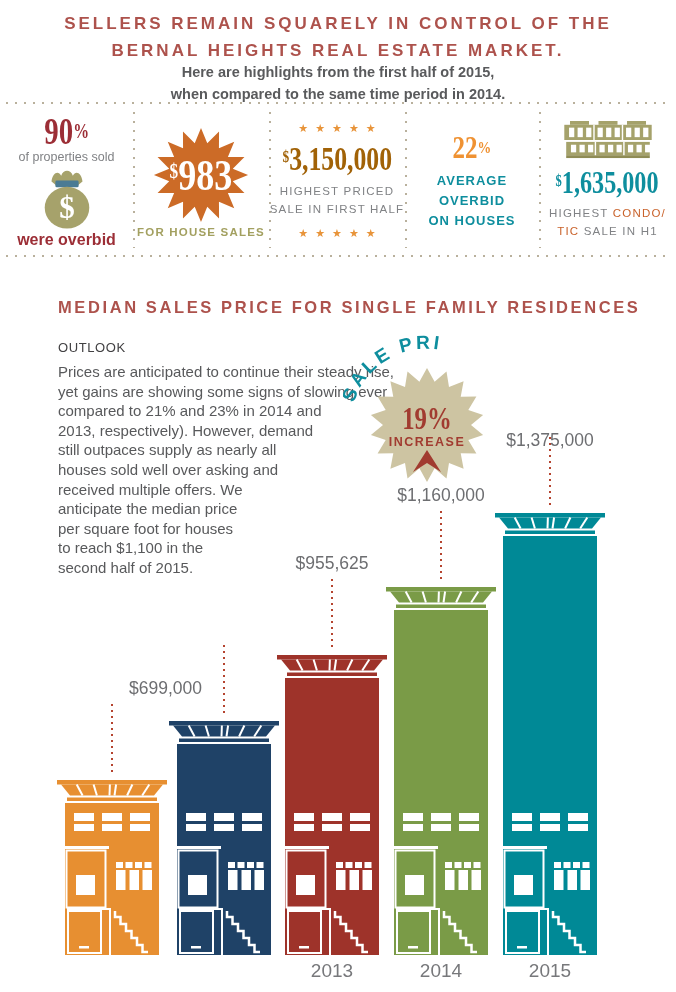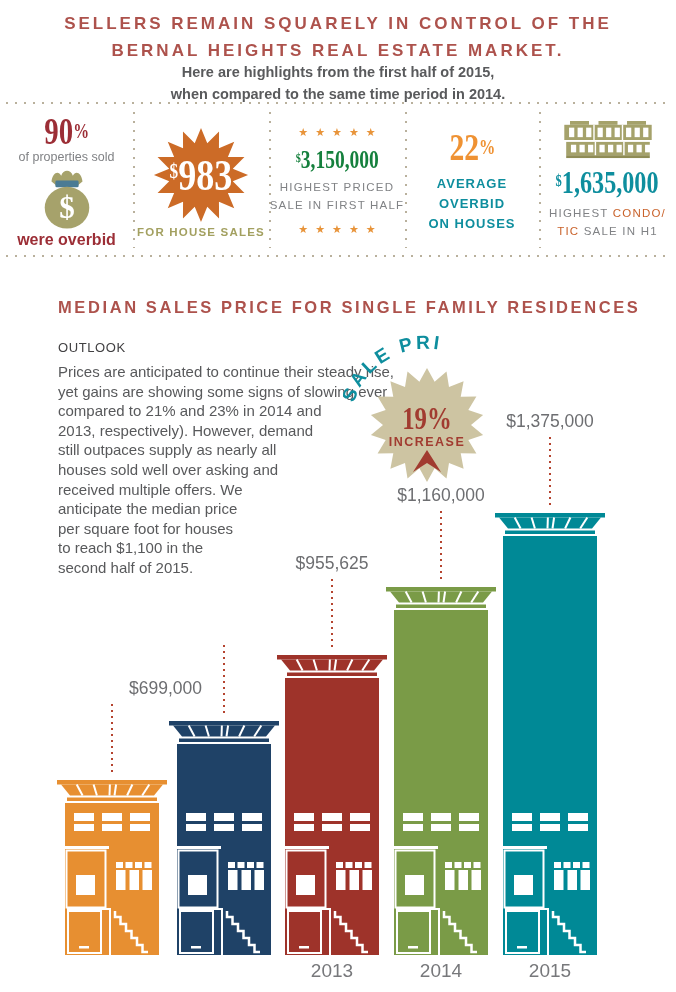--- a/index.html
+++ b/index.html
@@ -90,30 +90,30 @@
       <polygon id="burst-star" points="50.0,4.0 56.4,19.6 68.4,7.7 68.3,24.6 83.9,18.1 77.4,33.7 94.3,33.6 82.4,45.6 98.0,52.0 82.4,58.4 94.3,70.4 77.4,70.3 83.9,85.9 68.3,79.4 68.4,96.3 56.4,84.4 50.0,100.0 43.6,84.4 31.6,96.3 31.7,79.4 16.1,85.9 22.6,70.3 5.7,70.4 17.6,58.4 2.0,52.0 17.6,45.6 5.7,33.6 22.6,33.7 16.1,18.1 31.7,24.6 31.6,7.7 43.6,19.6" fill="#cc6b27"></polygon>
       <g transform="translate(50,67) scale(.8,1)">
         <text text-anchor="middle" class="sertext" fill="#ffffff"><tspan font-size="22" dy="-12">$</tspan><tspan font-size="46" dy="12">983</tspan></text>
       </g>
     </svg>
     <div class="accent-olive">FOR HOUSE SALES</div>
   </div>
 
   <div class="stat" style="left:269px;width:136px">
     <div class="stars">★★★★★</div>
-    <div class="price" style="font-size:25px;color:#15803d;margin:9px 0 7px"><span class="condense"><span class="cur">$</span><span>3,150,000</span></span></div>
+    <div class="price" style="font-size:33px;color:#a16207;margin:9px 0 7px"><span class="condense"><span class="cur">$</span><span>3,150,000</span></span></div>
     <div class="cap">
       <div>HIGHEST PRICED</div>
       <div>SALE IN FIRST HALF</div>
     </div>
     <div class="stars" style="margin-top:9px">★★★★★</div>
   </div>
 
   <div class="stat" style="left:405px;width:134px">
-    <div class="bigpct" style="font-size:38px;color:#ef9233;margin-bottom:8px"><span class="condense"><span>22</span><span class="sup">%</span></span></div>
+    <div class="bigpct" style="font-size:32px;color:#ef9233;margin-bottom:8px"><span class="condense"><span>22</span><span class="sup">%</span></span></div>
     <div class="teal-cap">
       <div>AVERAGE</div>
       <div>OVERBID</div>
       <div>ON HOUSES</div>
     </div>
   </div>
 
   <div class="stat" style="left:539px;width:137px">
     <svg width="96" height="38" viewBox="0 0 96 40">
       <g fill="#a5a26b">
@@ -356,16 +356,16 @@
           <rect x="59" y="357" width="9.5" height="20" fill="#fff"></rect>
           <rect x="72.5" y="357" width="9.5" height="20" fill="#fff"></rect>
           <rect x="85.5" y="357" width="9.5" height="20" fill="#fff"></rect>
           <rect x="10" y="395" width="44" height="2" fill="#fff"></rect>
           <rect x="11" y="398" width="33" height="42" fill="none" stroke="#fff" stroke-width="2"></rect>
           <rect x="22" y="433" width="10" height="2.5" fill="#fff"></rect>
           <rect x="52" y="395" width="2" height="47" fill="#fff"></rect>
           <path d="M58 398 v6 h5.5 v7 h5.5 v7 h5.5 v7 h5.5 v7 h5.5 v7 h5.5" stroke="#fff" stroke-width="2.5" fill="none"></path>
         </svg></div>
       <div class="leader" style="left: 549px; top: 437px; height: 72px;"></div>
-      <div class="val" style="left: 460px; top: 411px; text-align: center;">$1,375,000</div>
+      <div class="val" style="left: 460px; top: 430px; text-align: center;">$1,375,000</div>
       <div class="year" style="left: 490px;">2015</div>
     </div>
 </div>
 
 </body></html>

